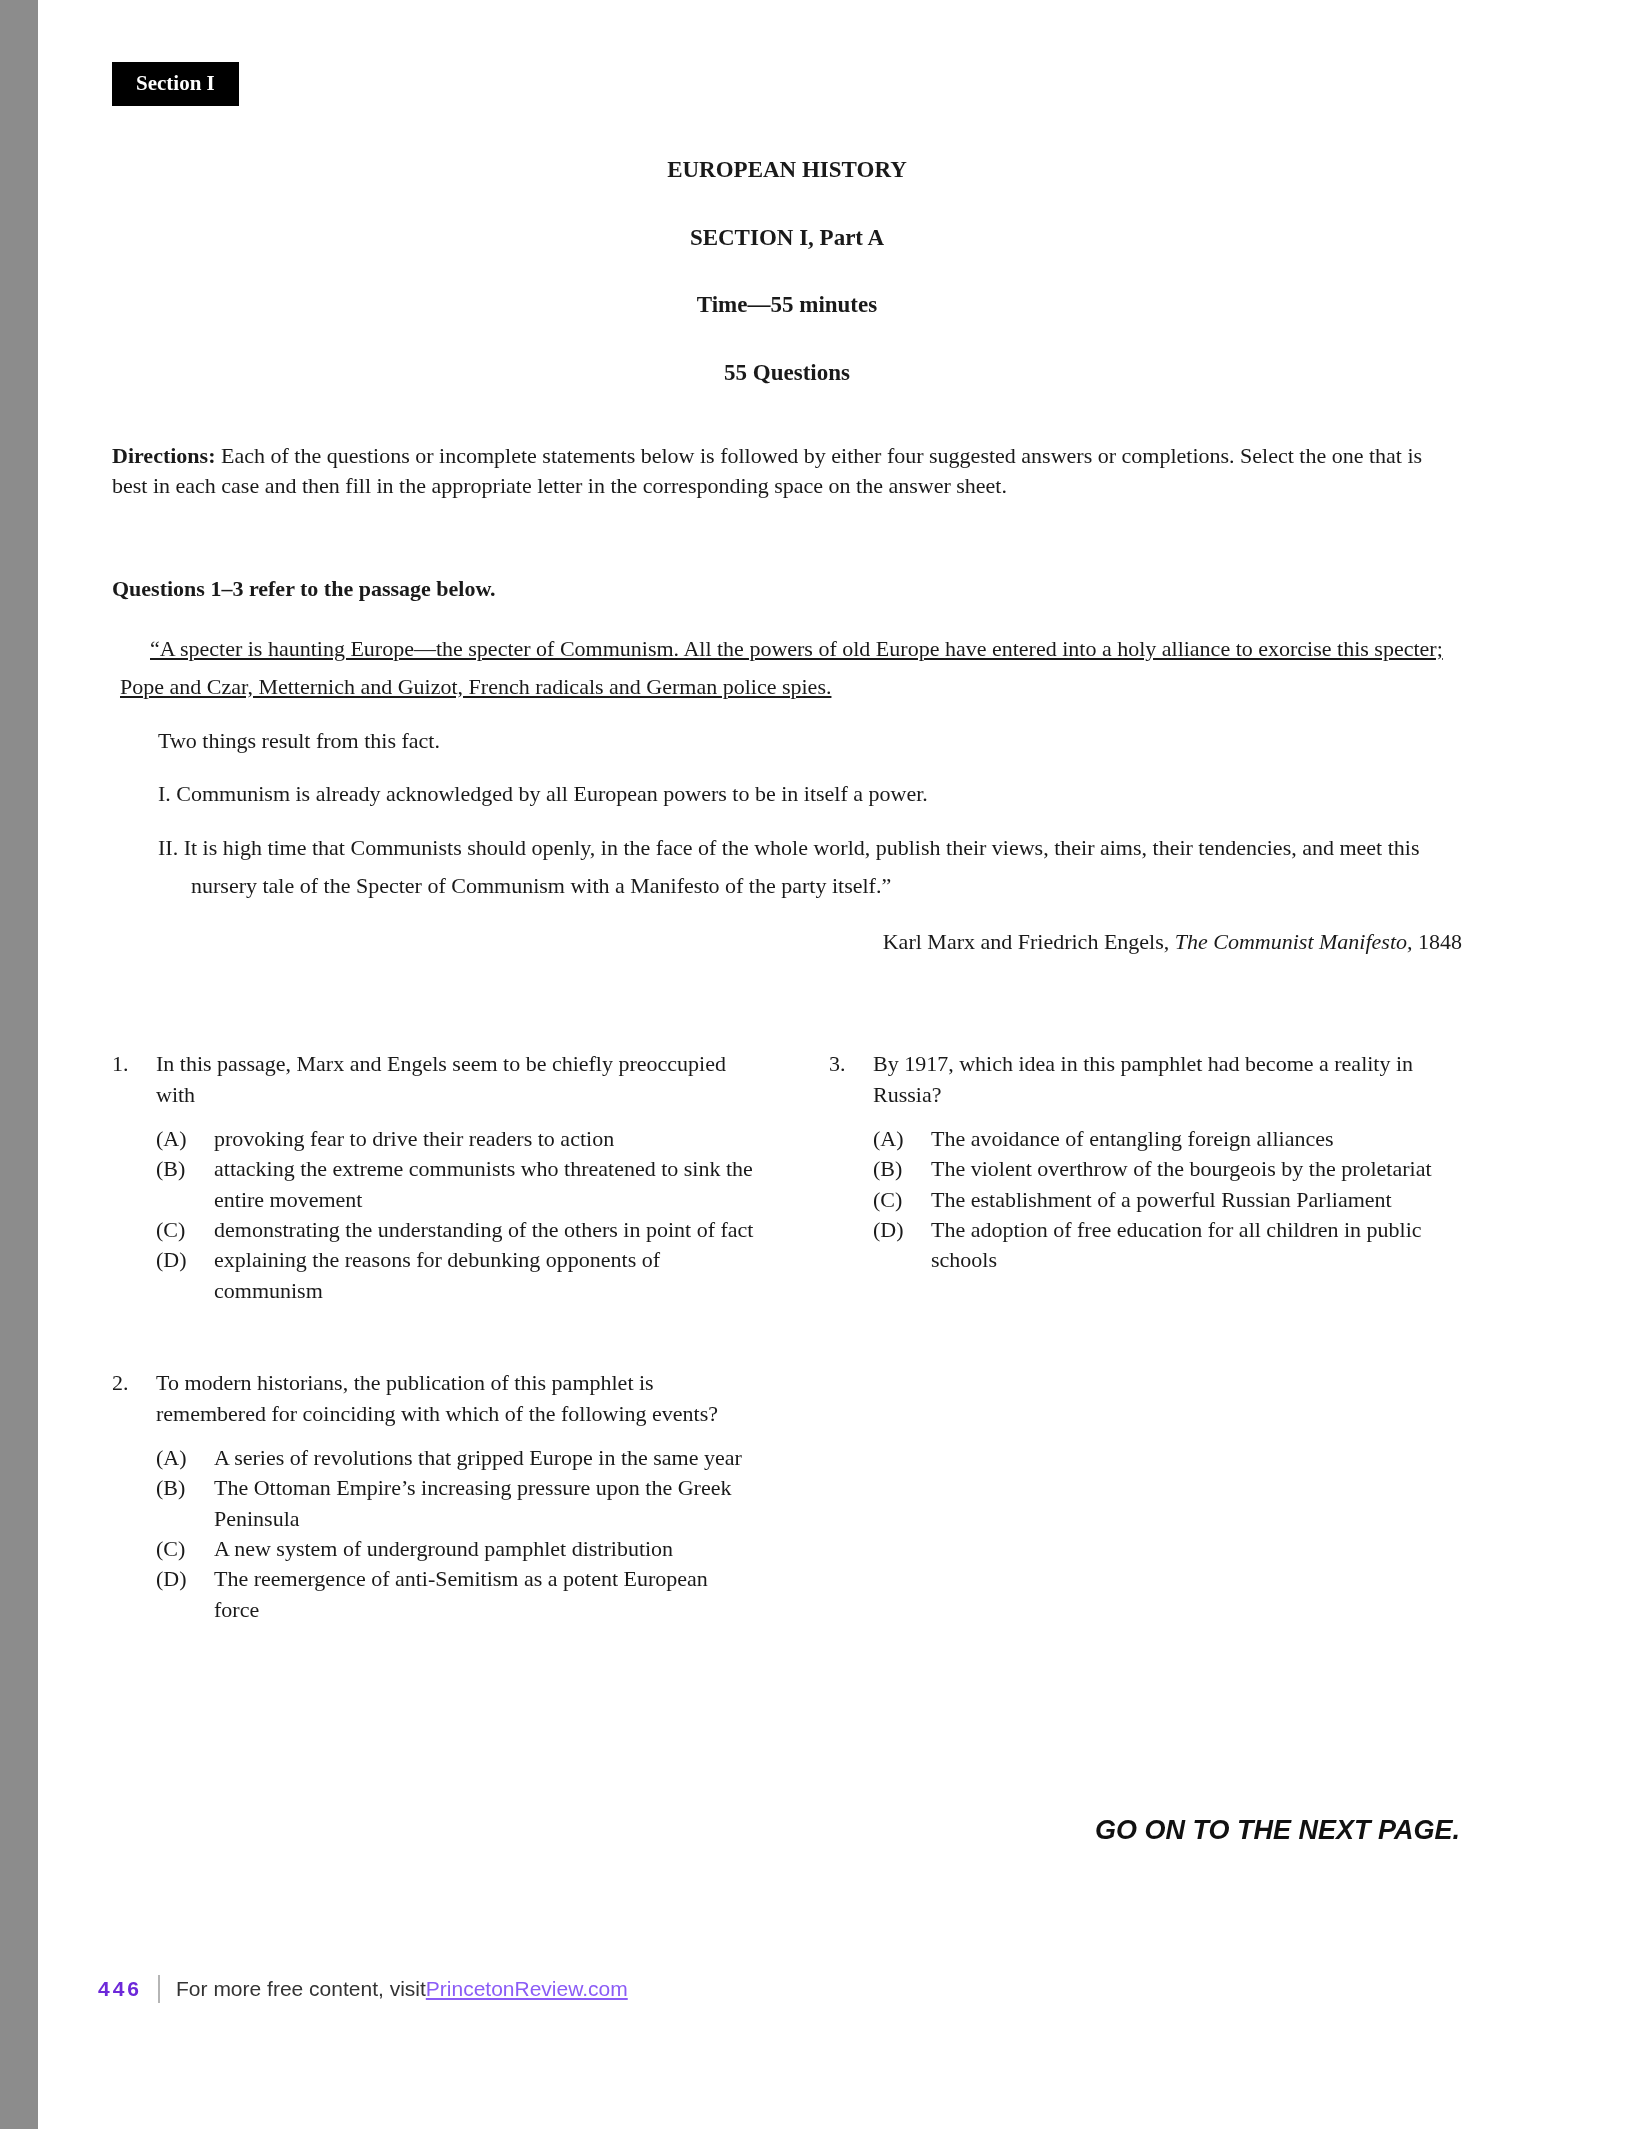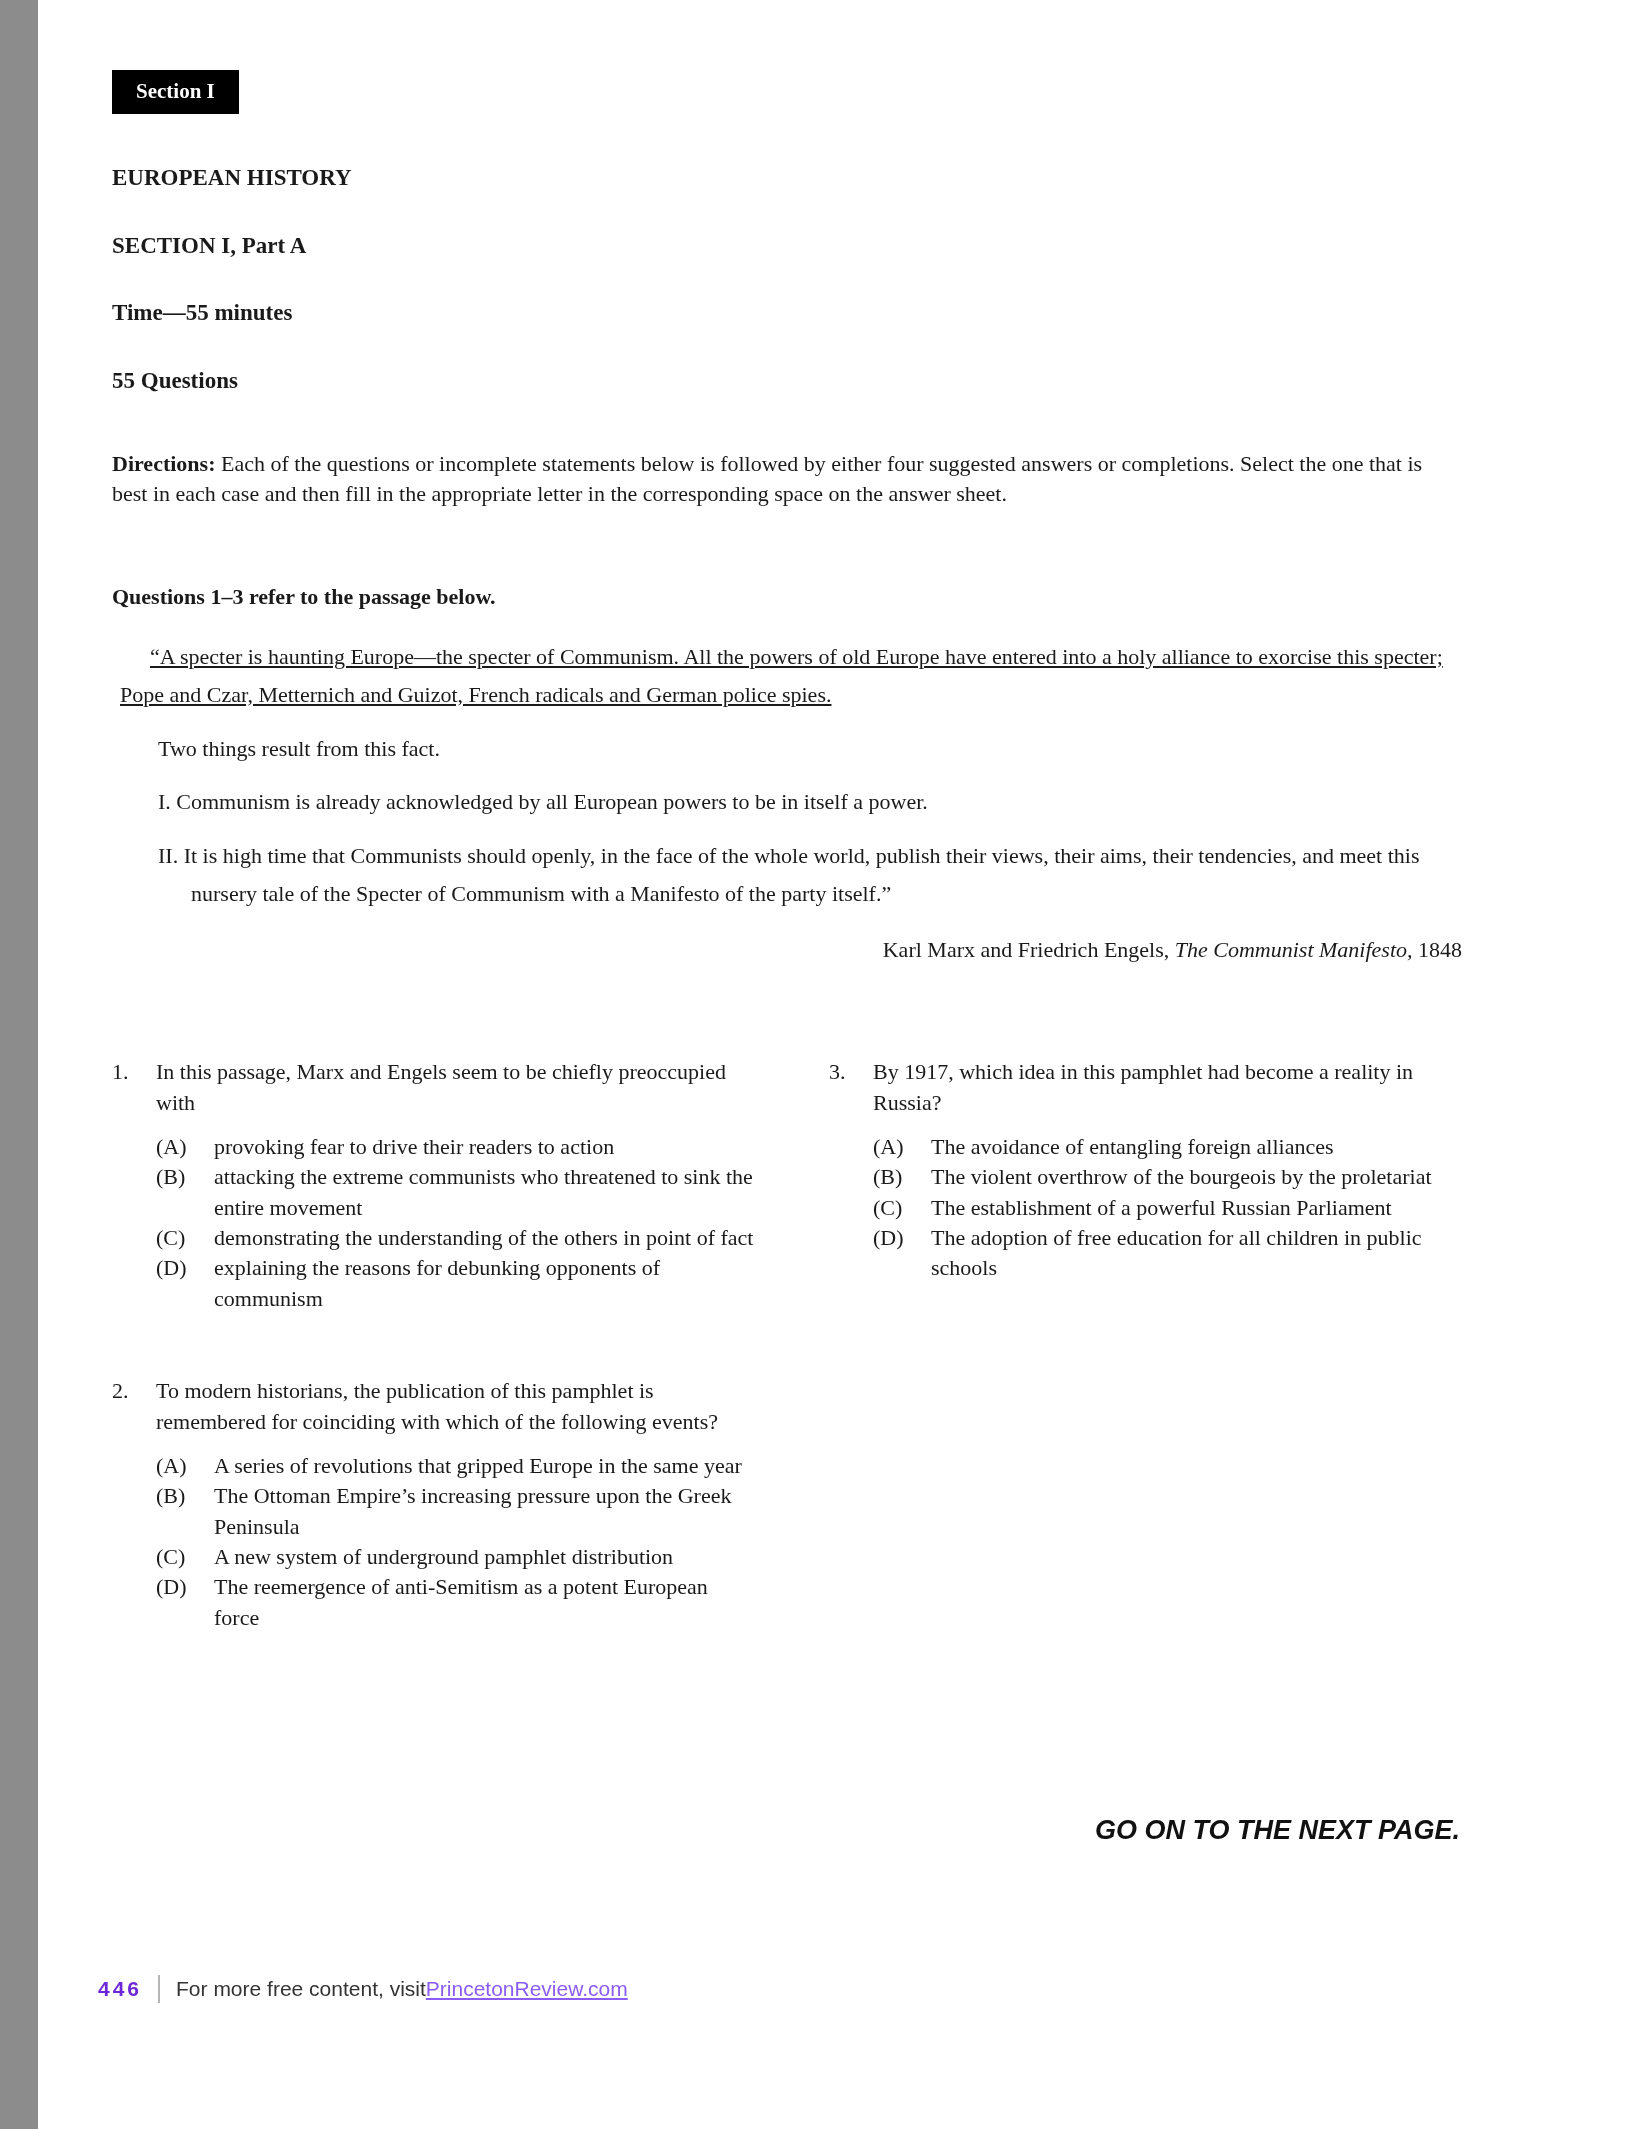--- a/index.html
+++ b/index.html
@@ -22,33 +22,33 @@
     left: 0;
     top: 0;
     width: 38px;
     height: 100%;
     background: #8c8c8c;
   }
   .content {
     position: absolute;
     left: 112px;
     width: 1350px;
-    top: 8px;
+    top: 0;
   }
   .section-tab {
     display: inline-block;
     margin-top: 62px;
     background: #000000;
     color: #ffffff;
     font-weight: bold;
     font-size: 21px;
     padding: 7px 24px 8px 24px;
   }
   .headings {
-    text-align: left;
+    text-align: center;
     margin-top: 9px;
   }
   .heading {
     font-weight: bold;
     font-size: 23px;
     margin-top: 36px;
   }
   .heading.first {
     margin-top: 48px;
   }

